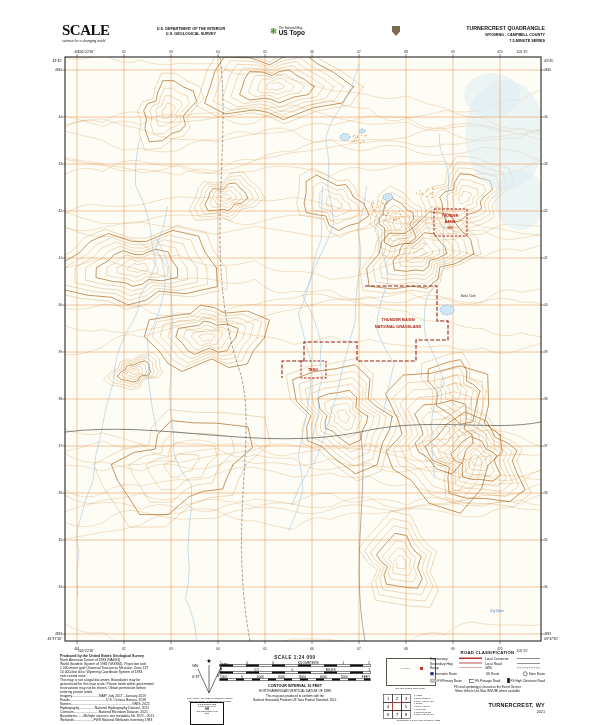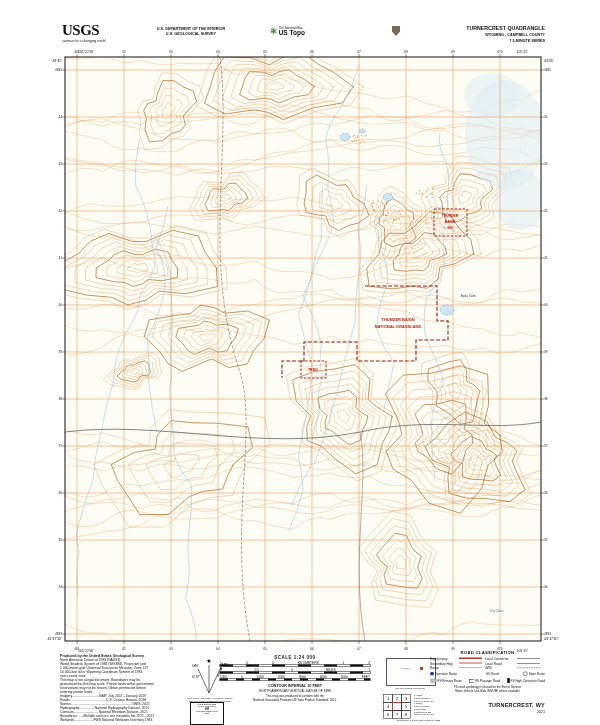--- a/index.html
+++ b/index.html
@@ -76,21 +76,21 @@
   #roads-note{font-size:6px;text-align:center;margin-top:4px;line-height:1.3;}
   
   #tblock{width:290px;text-align:right;}
   #tblock .nm{font-size:11px;font-weight:bold;letter-spacing:.5px;}
   #tblock .yr{font-size:7.5px;margin-top:3px;}
 </style>
 </head>
 <body>
 
 <div class="abs" style="left:62px;top:22px;">
-  <div id="usgs-logo">USGS</div>
+  <div id="usgs-logo">SCALE</div>
   <div class="sc" style="transform:scale(.38);width:200px;">
     <div id="usgs-tag">science for a changing world</div>
   </div>
 </div>
 
 <div class="abs sc" style="left:128px;top:26px;transform:scale(.42);width:300px;">
   <div id="dept">
     <div>U.S. DEPARTMENT OF THE INTERIOR</div>
     <div>U.S. GEOLOGICAL SURVEY</div>
   </div>

